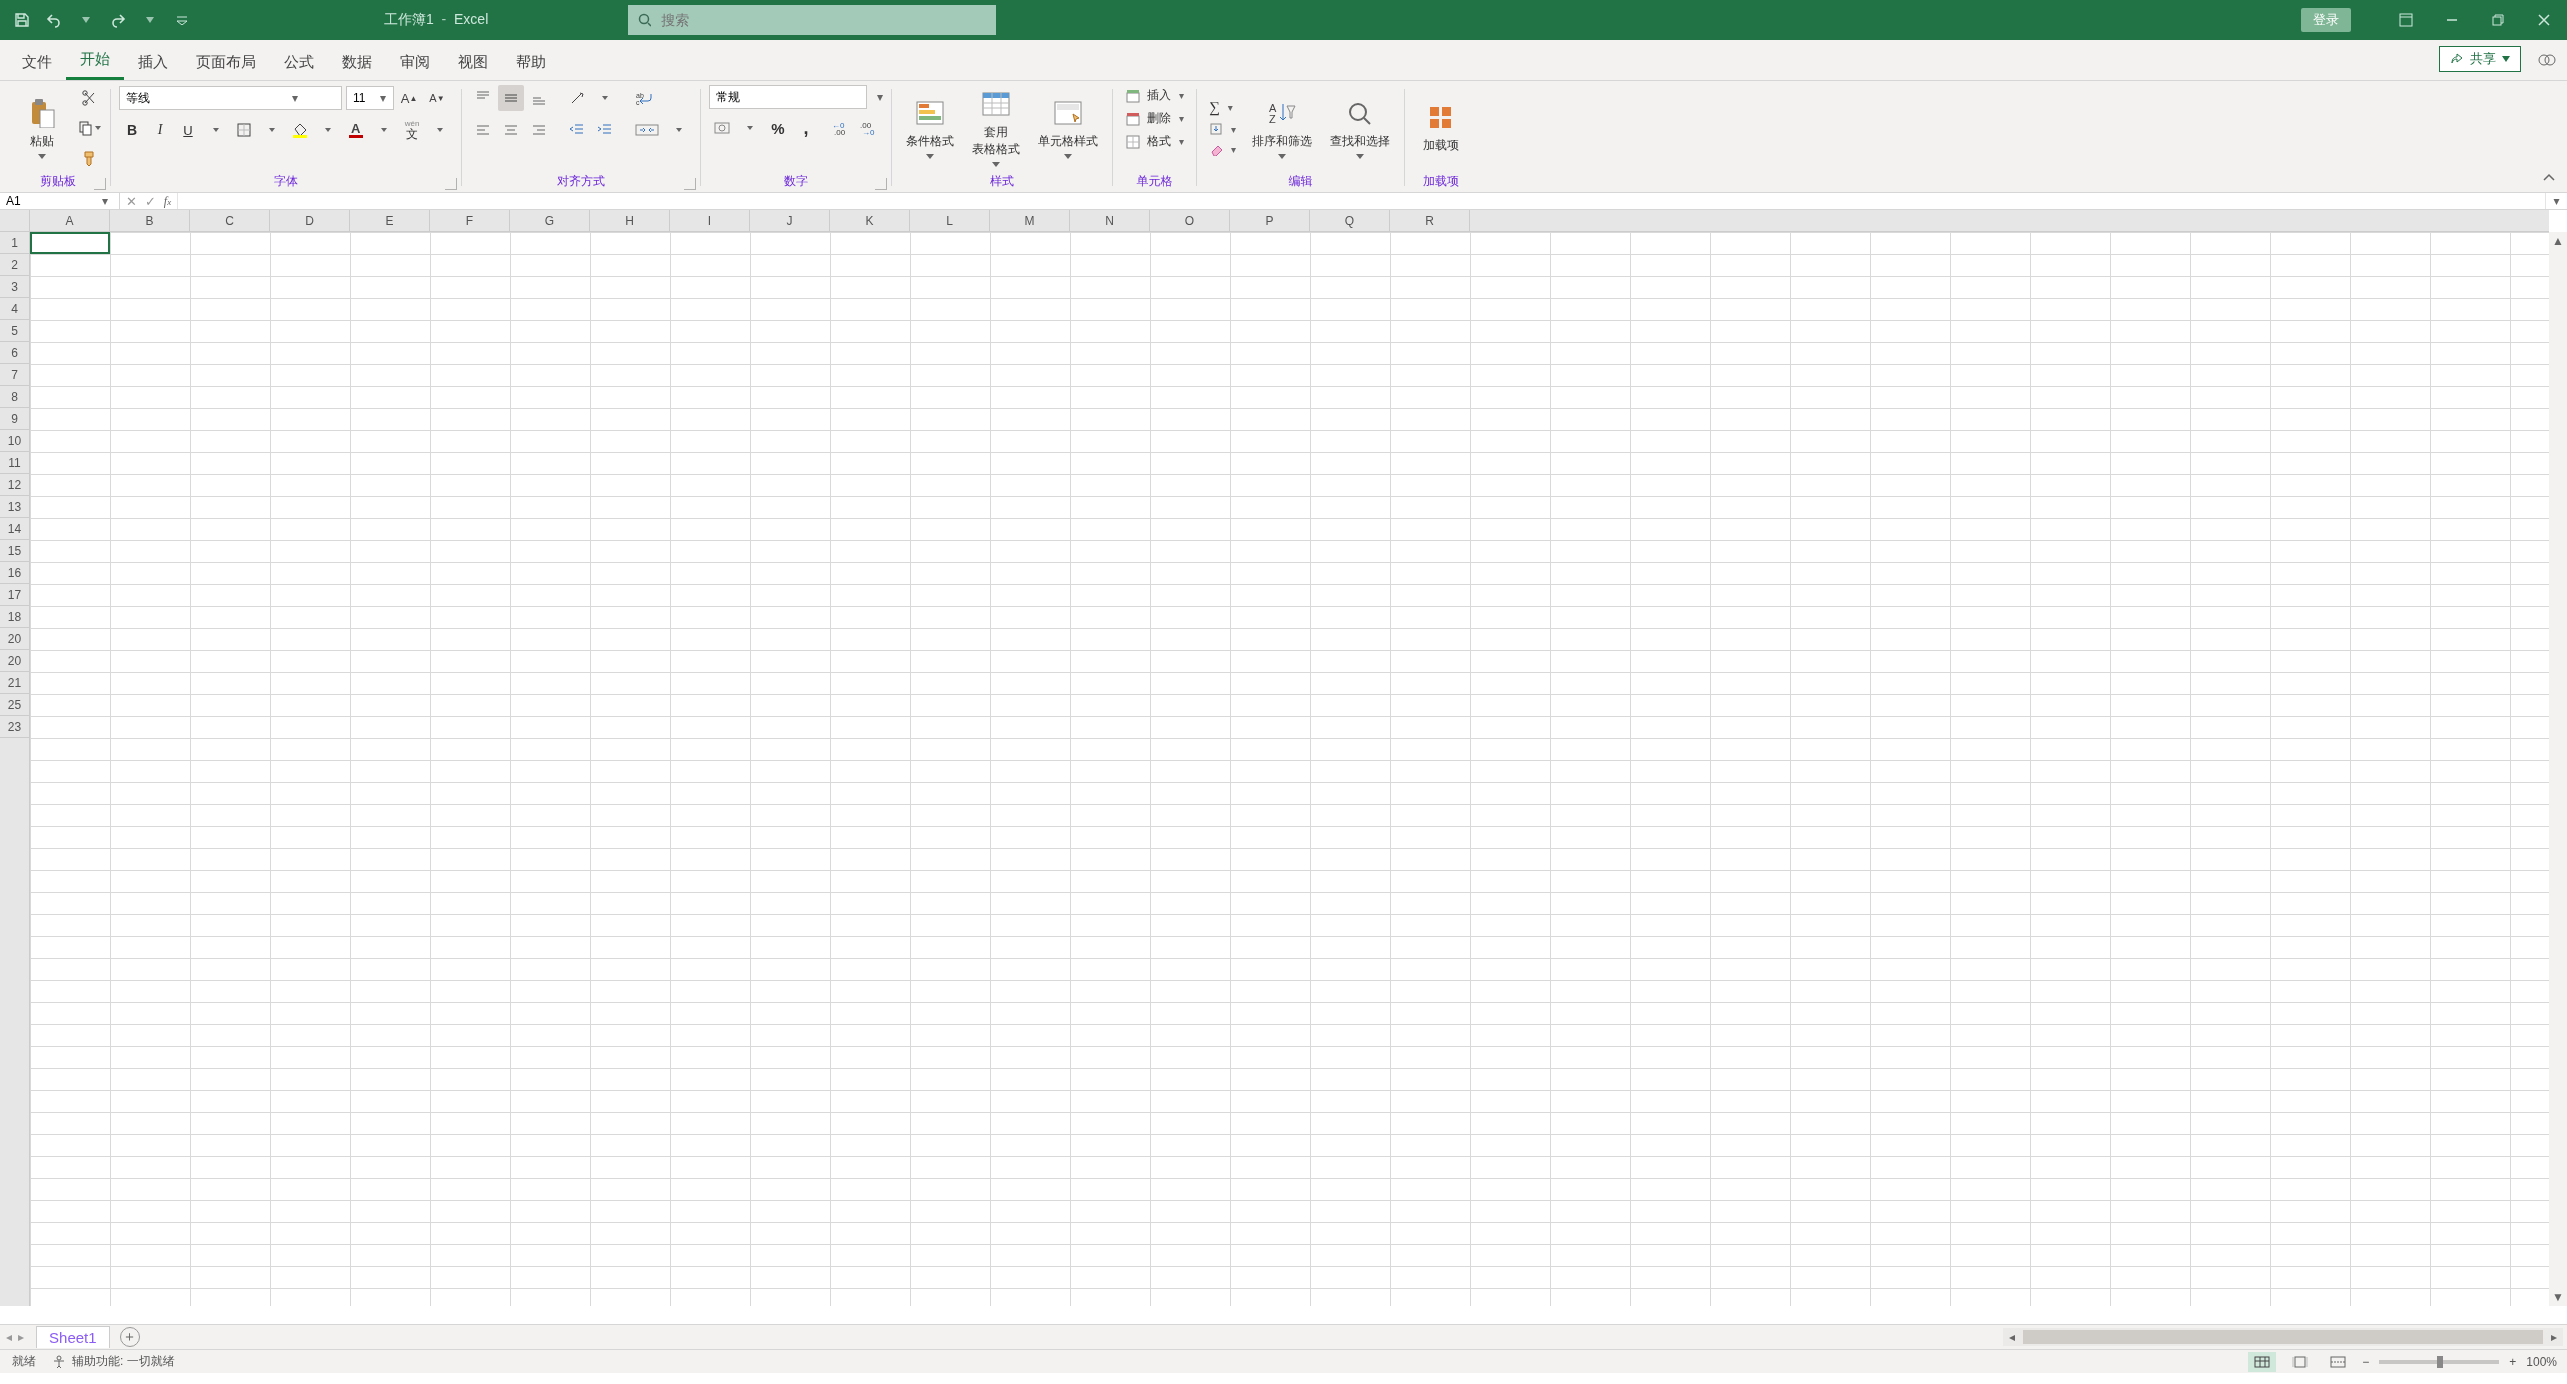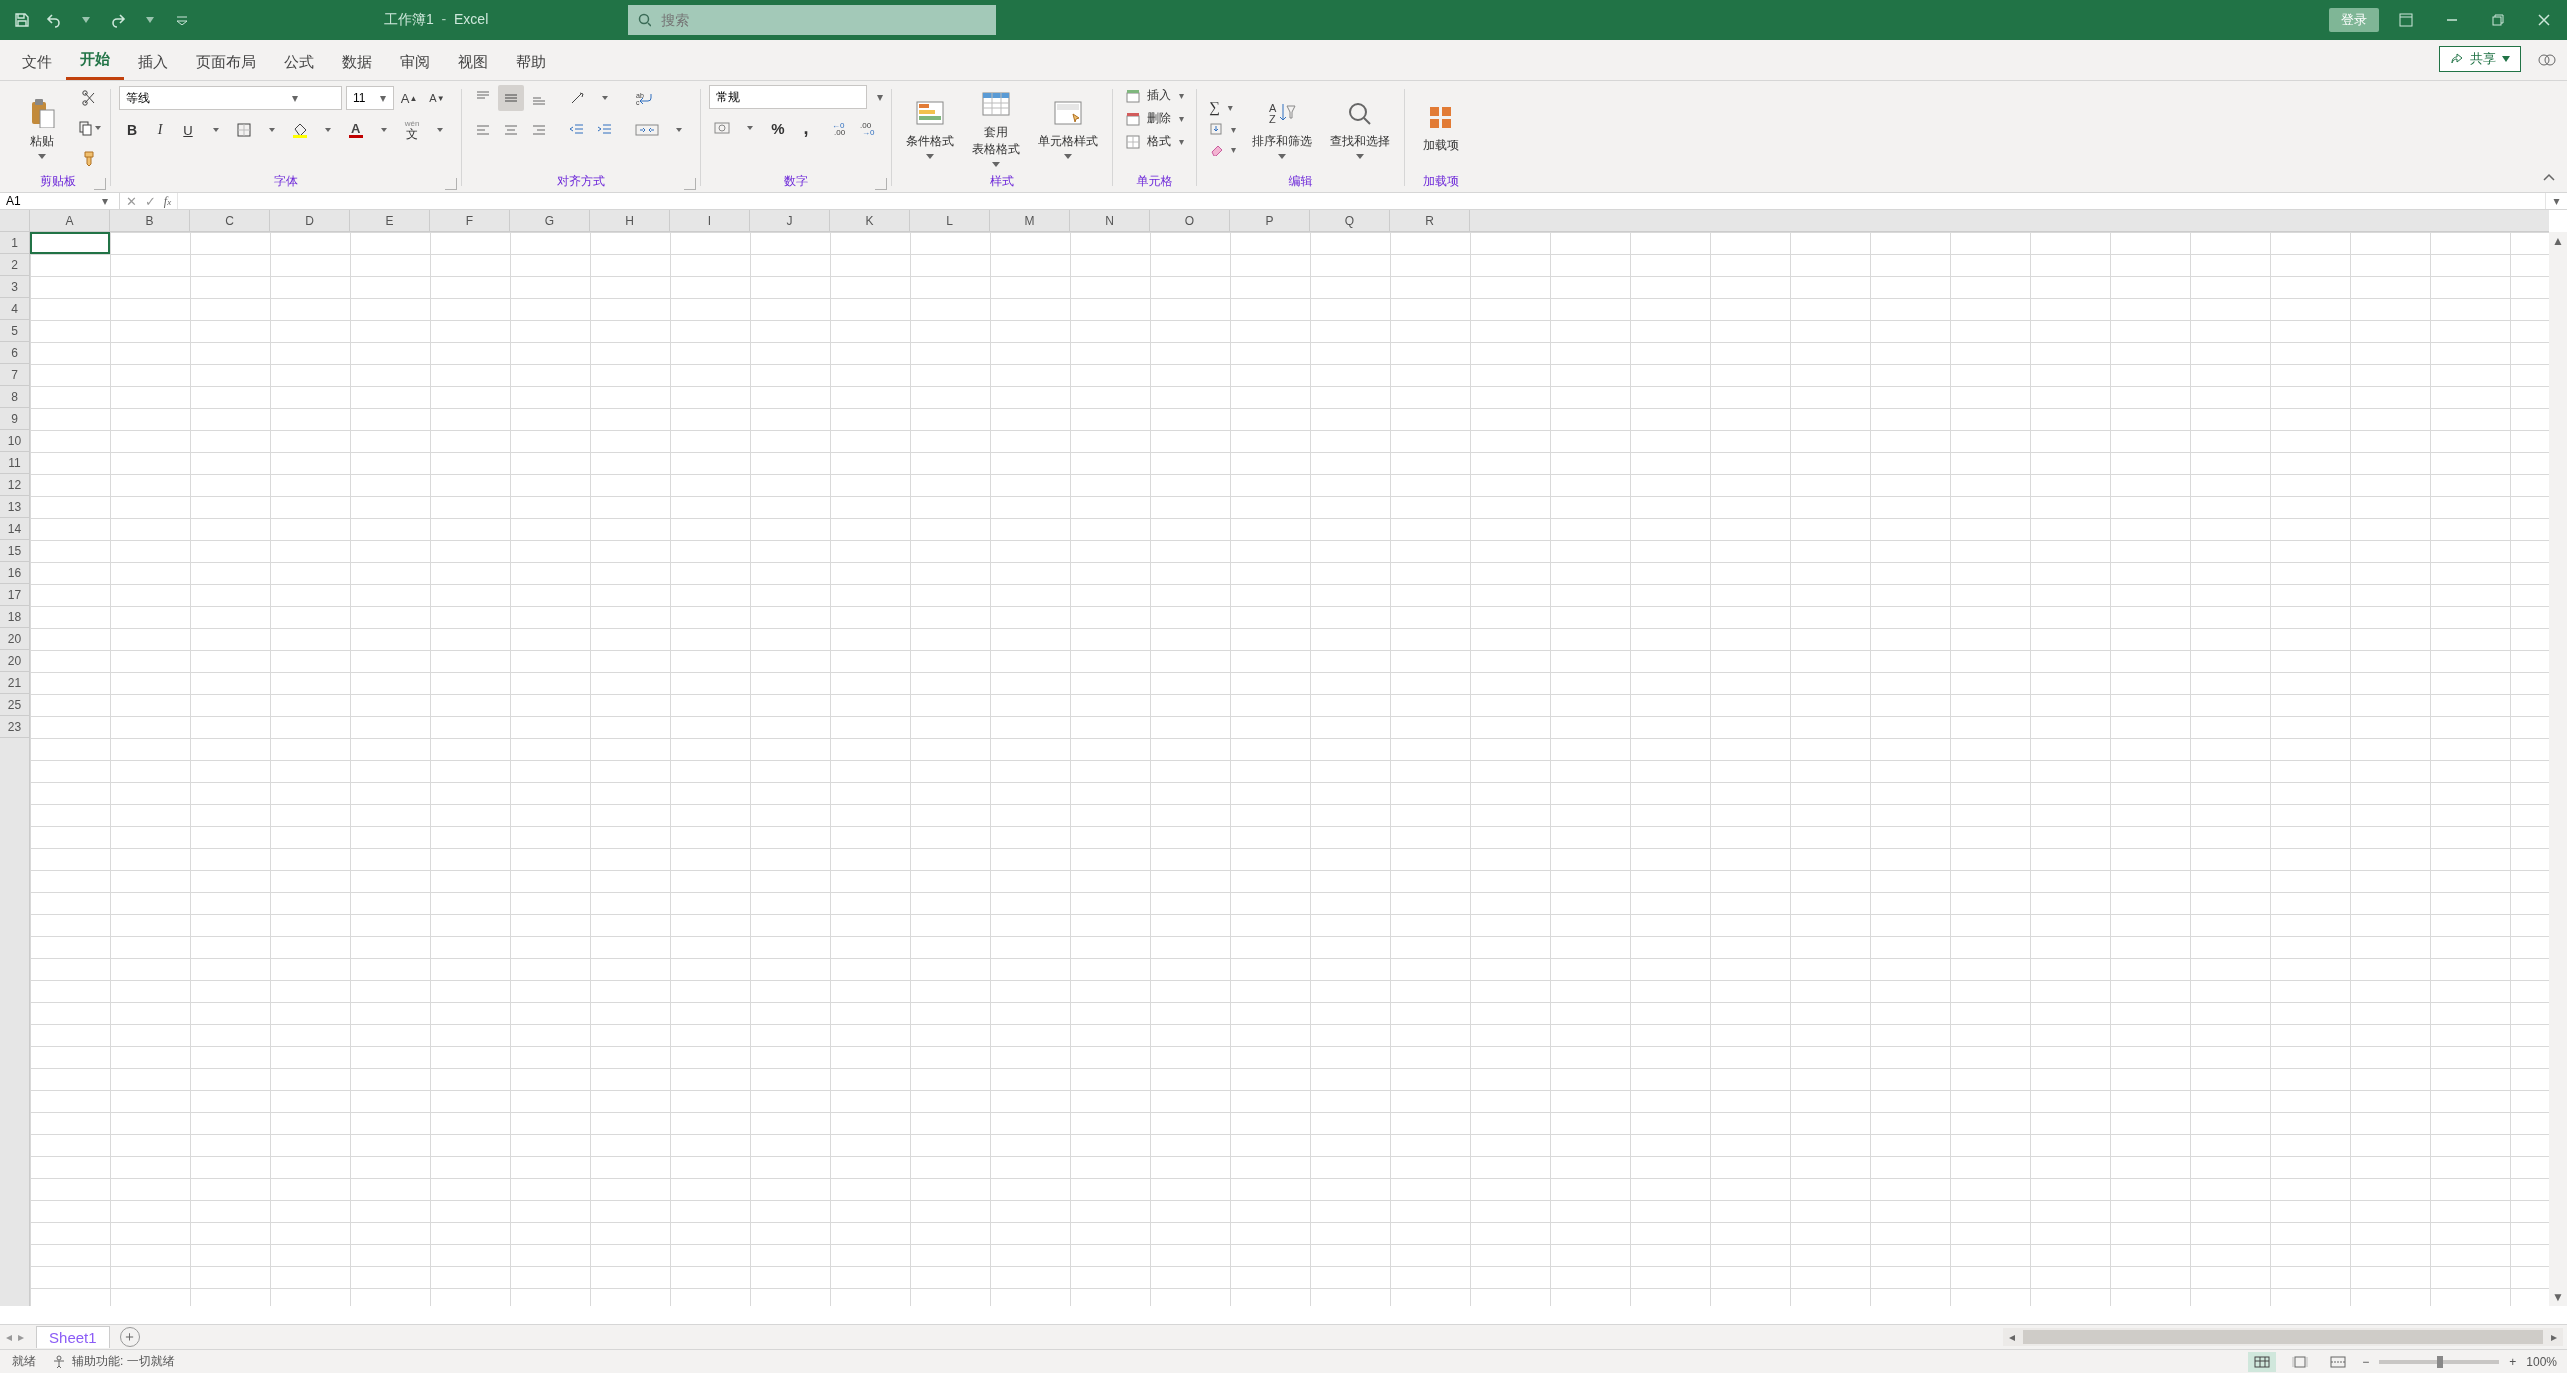--- a/index.html
+++ b/index.html
@@ -3,26 +3,26 @@
   <meta charset="utf-8">
   <style>
     * { box-sizing:border-box; margin:0; padding:0; }
     body { font-family:"Microsoft YaHei","Segoe UI",sans-serif; font-size:12px; color:#333; background:#fff; overflow:hidden; width:2567px; height:1384px; }
     .titlebar { height:40px; background:#217346; display:flex; align-items:center; color:#fff; }
     .qat { display:flex; align-items:center; gap:4px; padding:0 8px; }
     .qat .qbtn { width:28px; height:28px; display:flex; align-items:center; justify-content:center; border-radius:2px; cursor:pointer; color:#cde7da; }
     .title { flex:0 0 auto; margin-left:180px; color:#cde7da; font-size:14px; }
     .searchbox { margin-left:140px; width:368px; height:30px; background:#a3c9b8; display:flex; align-items:center; padding:0 10px; gap:10px; color:#3b6b57; font-size:14px; }
     .tbgap { flex:1; }
-    .login { background:#7fb696; color:#fff; padding:3px 12px; font-size:13px; margin-right:4px; border-radius:2px; }
+    .login { background:#7fb696; color:#fff; padding:3px 12px; font-size:13px; margin-right:32px; border-radius:2px; }
     .winbtns { display:flex; }
     .winbtn { width:46px; height:40px; display:flex; align-items:center; justify-content:center; color:#cde7da; cursor:pointer; }
     .tabs { height:41px; background:#f3f2f1; display:flex; align-items:flex-end; padding:0 8px; position:relative; border-bottom:1px solid #d6d6d6; }
     .tab { padding:10px 14px 8px; font-size:15px; color:#444; cursor:pointer; }
-    .tab.active { color:#217346; font-weight:700; border-bottom:3px solid #c2410c; }
+    .tab.active { color:#217346; font-weight:400; border-bottom:3px solid #15803d; }
     .share { position:absolute; right:46px; top:6px; border:1px solid #217346; background:#fff; color:#217346; padding:3px 10px; font-size:13px; display:flex; align-items:center; gap:6px; }
     .faces { position:absolute; right:8px; top:8px; width:24px; height:24px; display:flex; align-items:center; justify-content:center; color:#666; }
     .ribbon { height:112px; background:#f3f2f1; display:flex; padding:4px 6px 0; position:relative; border-bottom:1px solid #d6d6d6; }
     .group { display:flex; flex-direction:column; padding:0 8px; }
     .group .body { flex:1; display:flex; align-items:center; gap:6px; }
     .group .label { height:22px; display:flex; align-items:center; justify-content:center; font-size:12px; color:#6d28d9; position:relative; }
     .group .label .dlg { position:absolute; right:-4px; bottom:2px; width:12px; height:12px; border:1px solid #888; border-top:none; border-left:none; opacity:.6; }
     .vsep { width:1px; background:#d6d6d6; margin:4px 0 6px; }
     .bigbtn { display:flex; flex-direction:column; align-items:center; justify-content:center; gap:4px; padding:2px 6px; cursor:pointer; min-width:56px; }
     .bigbtn .ic { width:32px; height:32px; display:flex; align-items:center; justify-content:center; }

